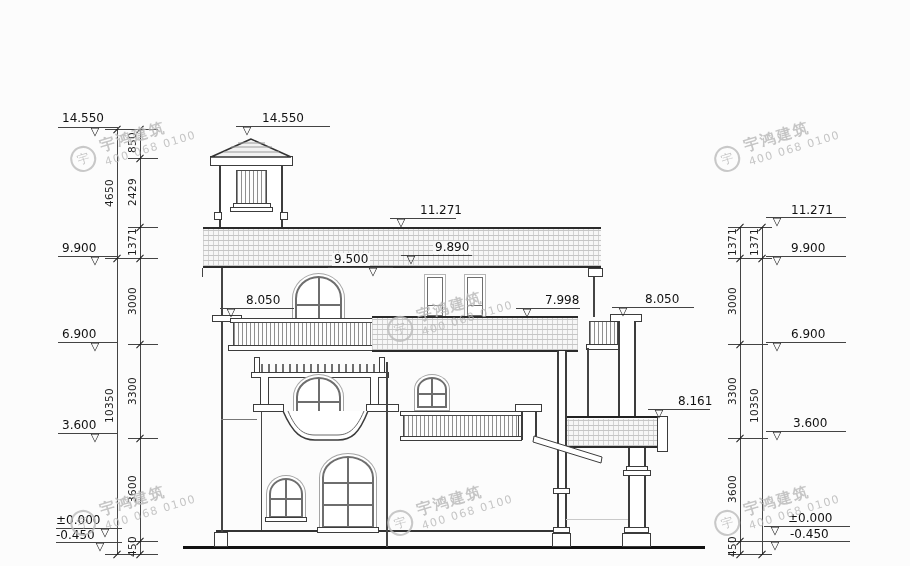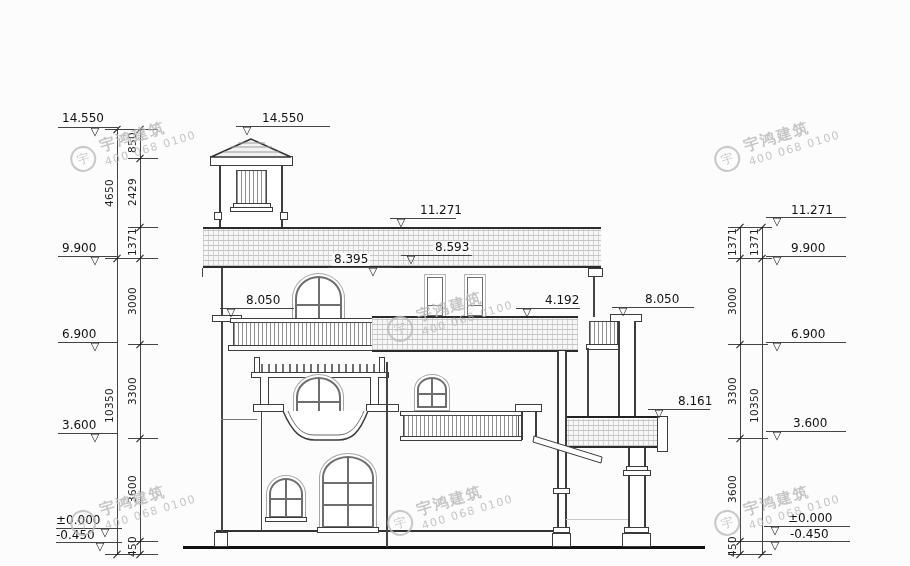--- a/index.html
+++ b/index.html
@@ -240,33 +240,33 @@
   <span class="tri" style="left:768px;top:541px;">▽</span>
 
   <div class="lab" style="left:262px;top:112px;z-index:6;">14.550</div>
   <div class="hl" style="left:236px;top:126px;width:94px;z-index:6;"></div>
   <span class="tri" style="left:240px;top:126px;z-index:6;">▽</span>
 
   <div class="lab" style="left:420px;top:204px;z-index:6;">11.271</div>
   <div class="hl" style="left:390px;top:218px;width:66px;z-index:6;"></div>
   <span class="tri" style="left:394px;top:218px;z-index:6;">▽</span>
 
-  <div class="lab onhatch" style="left:433px;top:241px;z-index:6;">8.593</div>
+  <div class="lab onhatch" style="left:433px;top:241px;z-index:6;">9.890</div>
   <div class="hl" style="left:401px;top:255px;width:71px;z-index:6;"></div>
   <span class="tri" style="left:404px;top:255px;z-index:6;">▽</span>
 
-  <div class="lab onhatch" style="left:332px;top:253px;z-index:6;">8.395</div>
+  <div class="lab onhatch" style="left:332px;top:253px;z-index:6;">9.500</div>
   <div class="hl" style="left:328px;top:267px;width:65px;z-index:6;"></div>
   <span class="tri" style="left:366px;top:267px;z-index:6;">▽</span>
 
   <div class="lab" style="left:246px;top:294px;z-index:6;">8.050</div>
   <div class="hl" style="left:220px;top:308px;width:74px;z-index:6;"></div>
   <span class="tri" style="left:224px;top:308px;z-index:6;">▽</span>
 
-  <div class="lab" style="left:545px;top:294px;z-index:6;">4.192</div>
+  <div class="lab" style="left:545px;top:294px;z-index:6;">7.998</div>
   <div class="hl" style="left:516px;top:308px;width:64px;z-index:6;"></div>
   <span class="tri" style="left:520px;top:308px;z-index:6;">▽</span>
 
   <div class="lab" style="left:645px;top:293px;z-index:6;">8.050</div>
   <div class="hl" style="left:612px;top:307px;width:82px;z-index:6;"></div>
   <span class="tri" style="left:616px;top:307px;z-index:6;">▽</span>
 
   <div class="lab" style="left:678px;top:395px;z-index:6;">8.161</div>
   <div class="hl" style="left:648px;top:409px;width:62px;z-index:6;"></div>
   <span class="tri" style="left:652px;top:409px;z-index:6;">▽</span>

